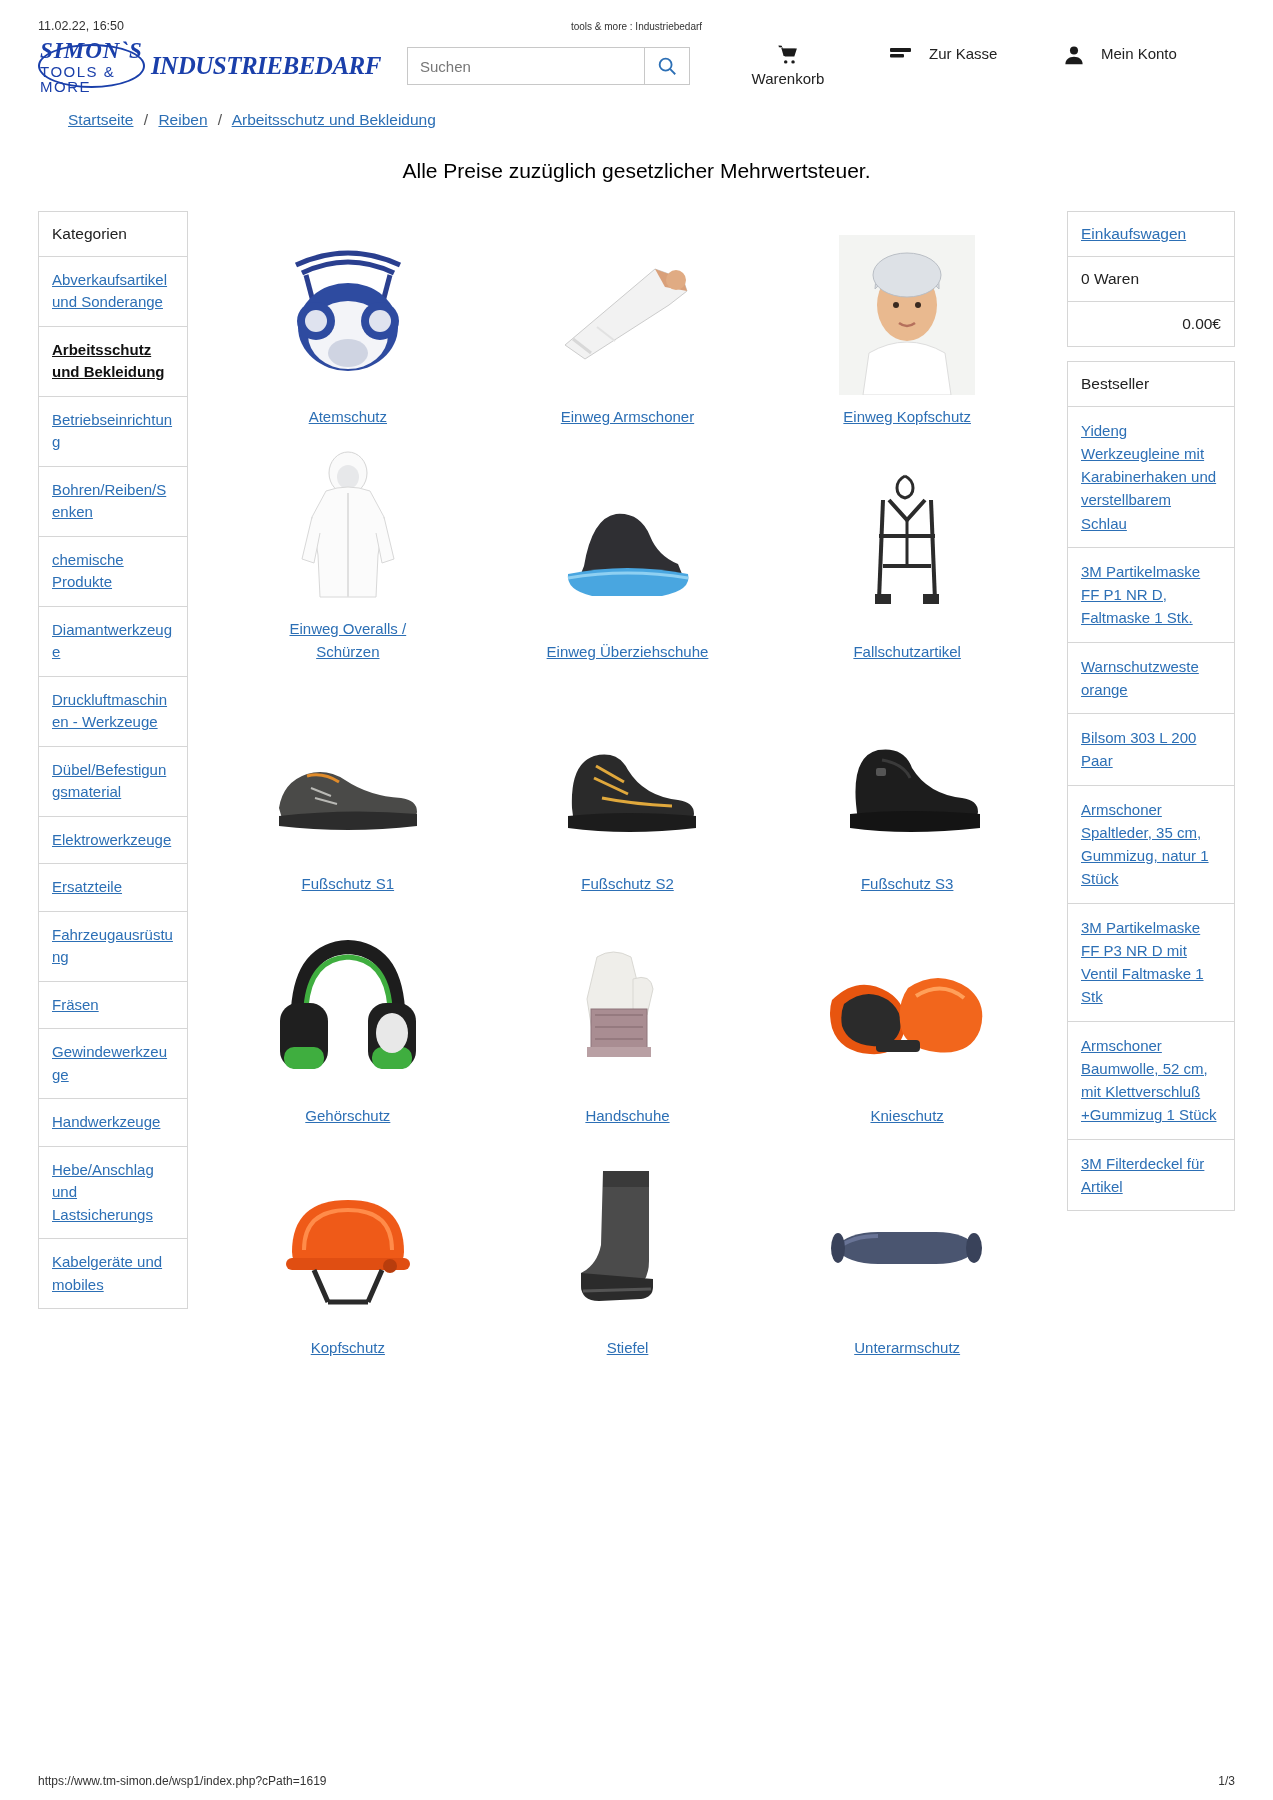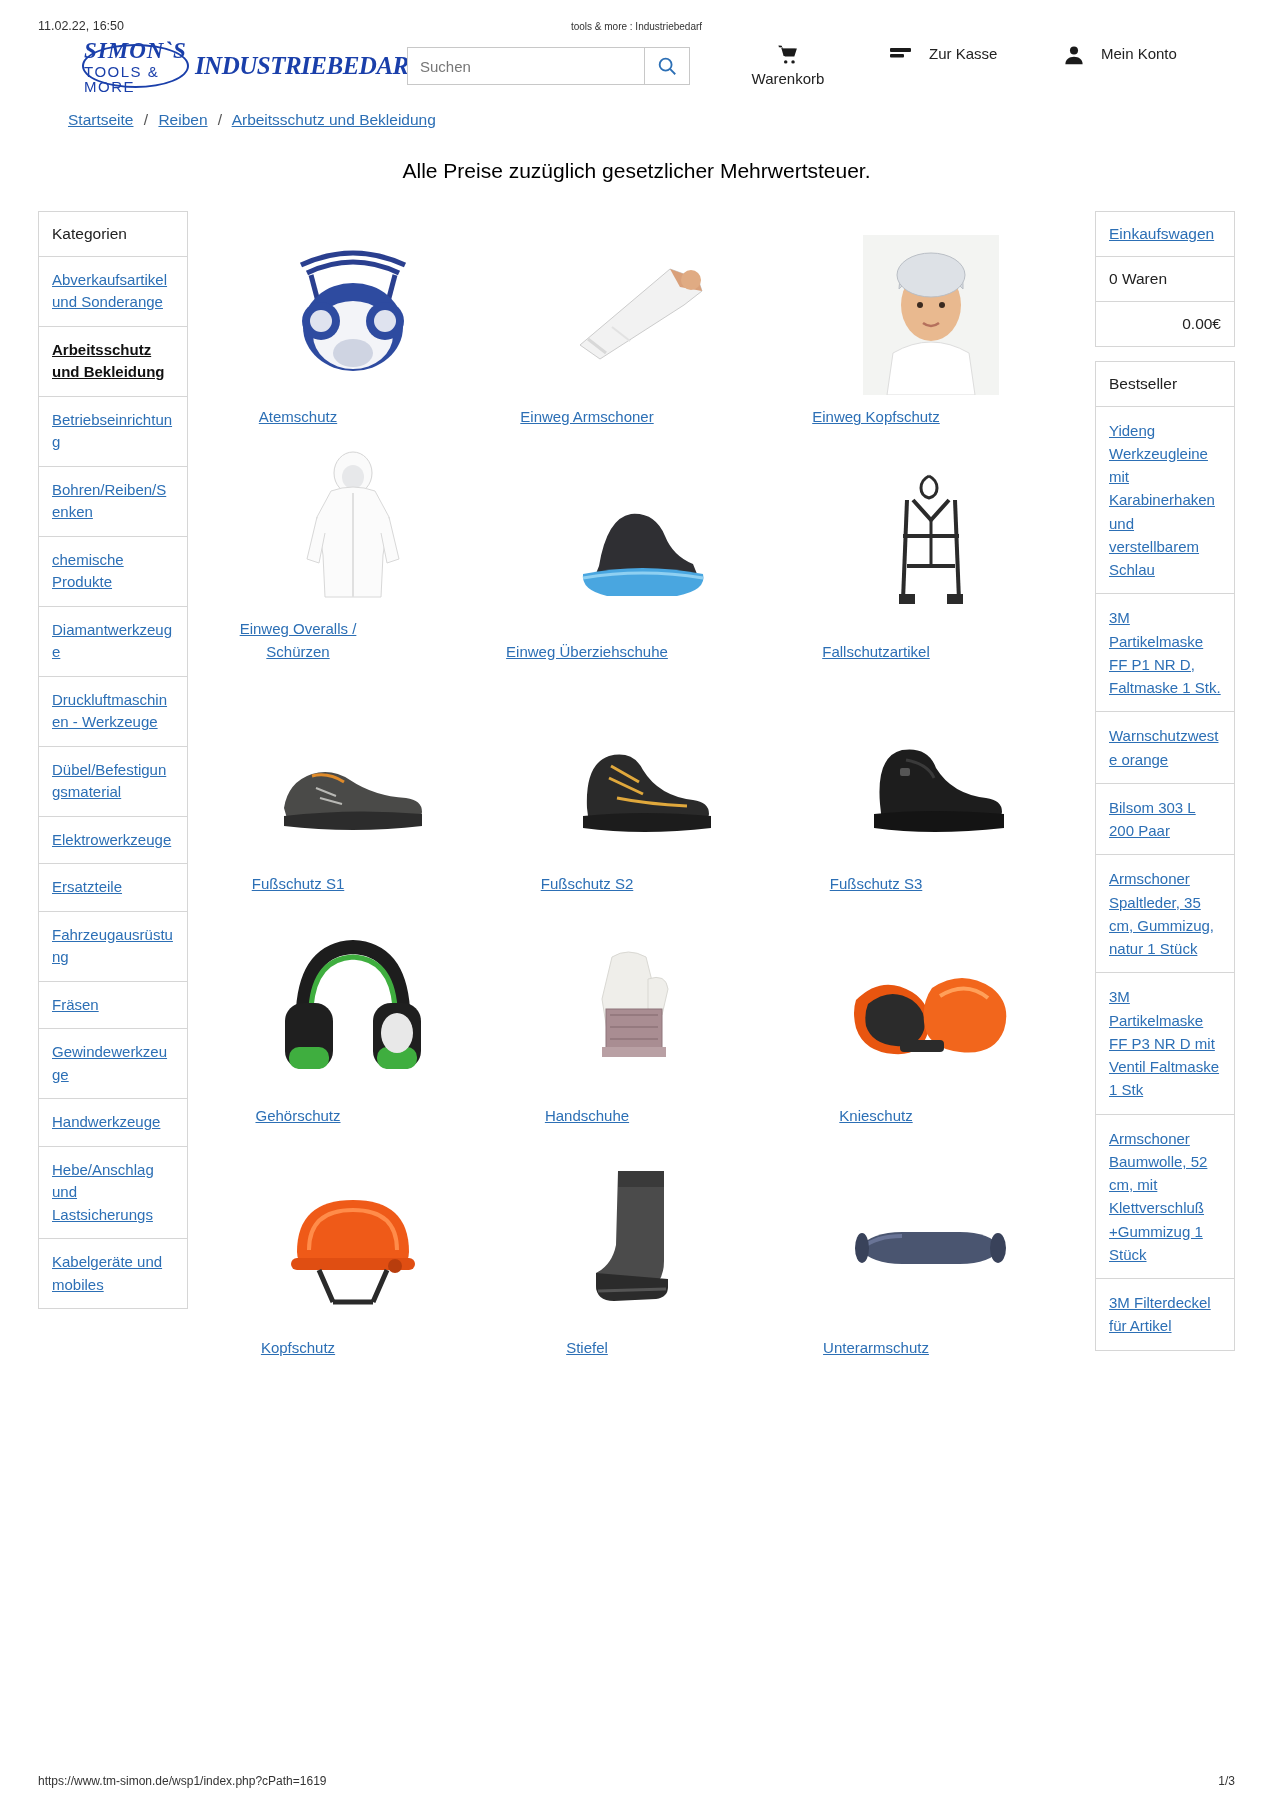--- a/index.html
+++ b/index.html
@@ -48,21 +48,20 @@
     width: 152px;
     height: 44px;
     border: 2px solid #1a3faa;
     border-radius: 50%;
     display: flex;
     flex-direction: column;
     align-items: center;
     justify-content: center;
     background: #fff;
     line-height: 1;
-    margin-left: 44px;
   }
   .logo-oval .l1 {
     font-family: "Liberation Serif", serif;
     font-weight: bold;
     font-style: italic;
     font-size: 23px;
     color: #1a3faa;
     letter-spacing: 1px;
   }
   .logo-oval .l2 {
@@ -148,21 +147,21 @@
   }
 
   
   .content {
     display: flex;
     gap: 20px;
     align-items: flex-start;
   }
   .col-left { width: 150px; }
   .col-mid { flex: 1; }
-  .col-right { width: 140px; }
+  .col-right { width: 168px; }
 
   .panel {
     border: 1px solid #d6d6d6;
     background: #fff;
     margin-bottom: 14px;
   }
   .panel-title {
     padding: 13px 13px;
     font-size: 15.5px;
     color: #222;
@@ -187,20 +186,21 @@
 
   
   .grid {
     display: grid;
     grid-template-columns: repeat(3, 1fr);
     row-gap: 10px;
   }
   .cell {
     display: flex;
     flex-direction: column;
+    align-items: center;
     justify-content: flex-end;
     min-height: 222px;
     padding-bottom: 4px;
   }
   .cell .thumb {
     height: 168px;
     display: flex;
     align-items: center;
     justify-content: center;
     width: 100%;

